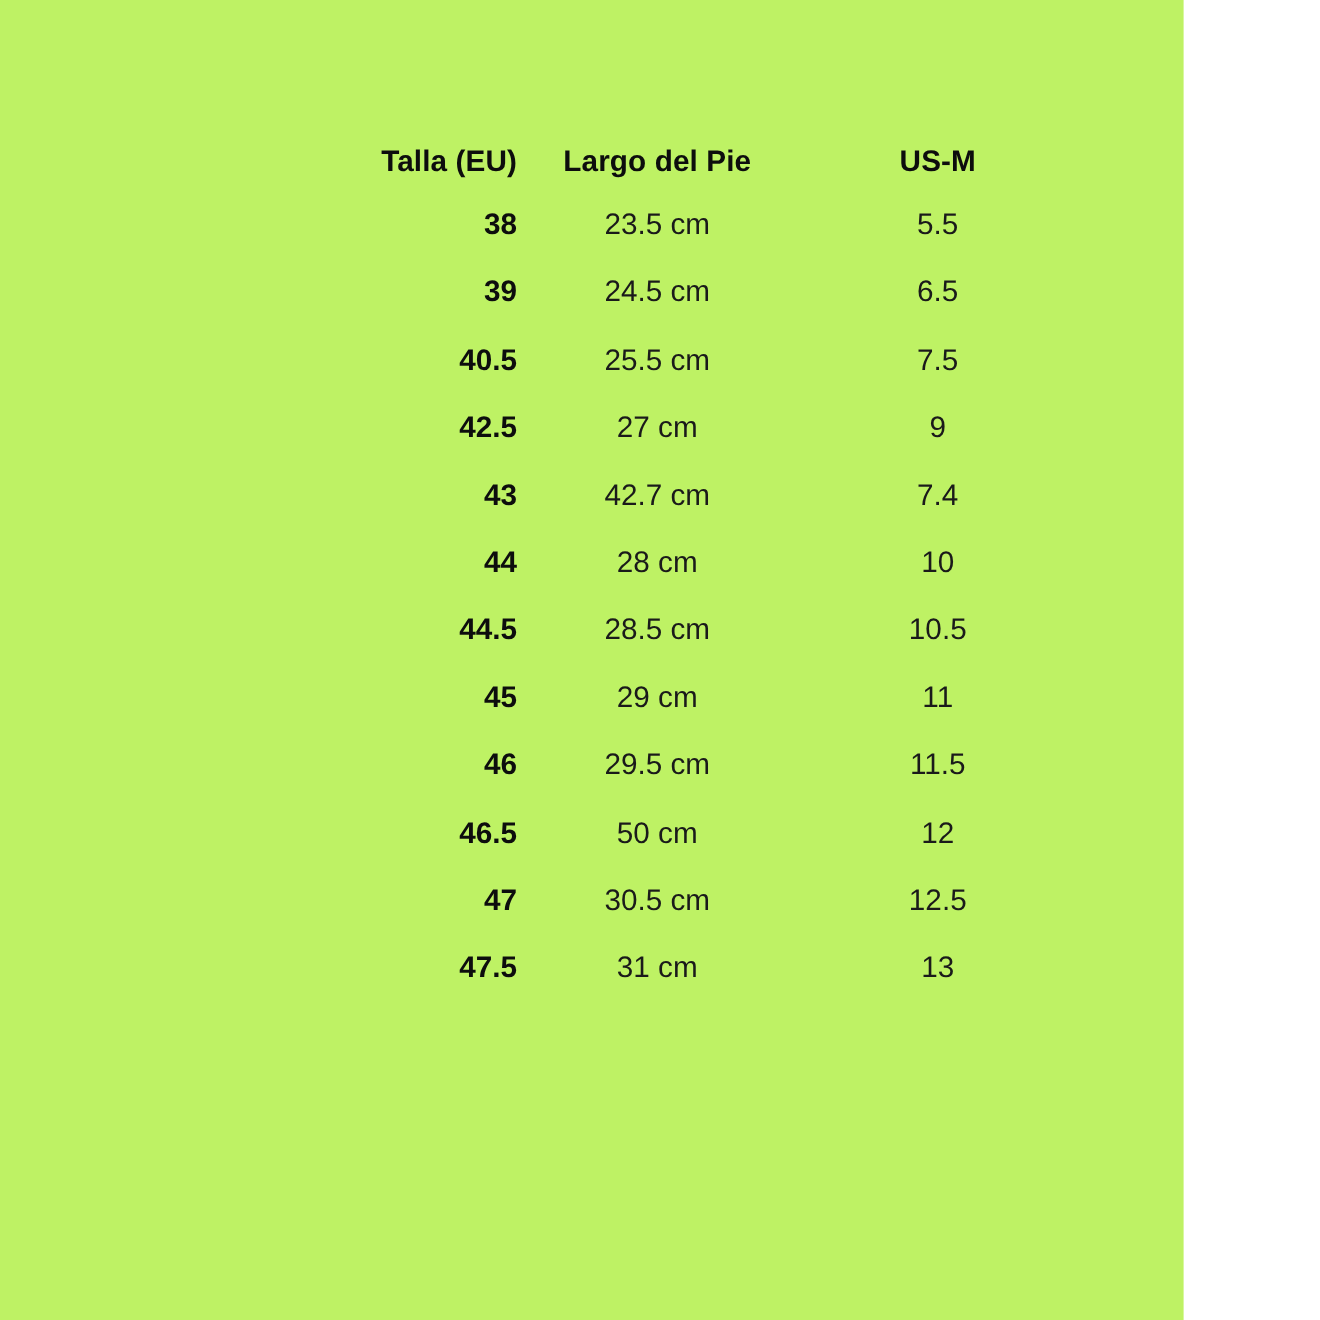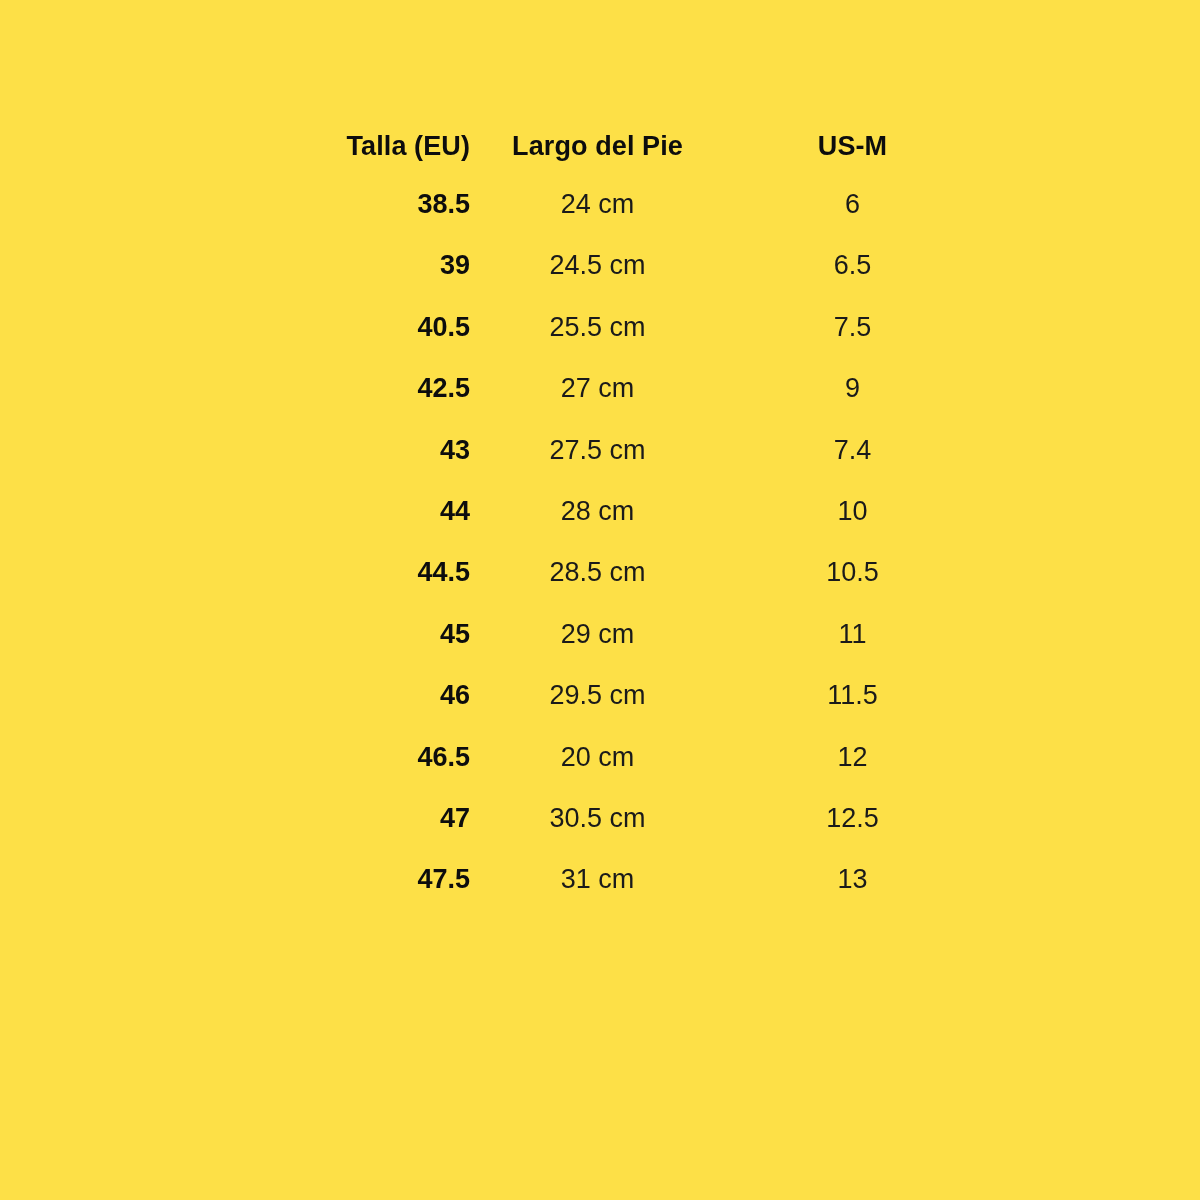--- a/index.html
+++ b/index.html
@@ -11,23 +11,23 @@
     width: 1200px;
     height: 1200px;
     background: #ffffff;
     font-family: "Liberation Sans", sans-serif;
     color: #111111;
     overflow: hidden;
   }
 
   .page {
     position: relative;
-    width: 1200px;
+    width: 1076px;
     height: 1200px;
-    background: #fde047;
+    background: #bef264;
   }
 
   .size-table {
     position: absolute;
     left: 0;
     top: 0;
     width: 1200px;
     border-collapse: collapse;
     table-layout: fixed;
   }
@@ -95,23 +95,23 @@
     <thead>
       <tr>
         <th class="th-eu">Talla (EU)</th>
         <th class="th-len">Largo del Pie</th>
         <th class="th-us">US-M</th>
         <th class="cell-pad"></th>
       </tr>
     </thead>
     <tbody id="table-body">
         <tr>
-          <td class="cell-eu">38.5</td>
-          <td class="cell-len">24 cm</td>
-          <td class="cell-us">6</td>
+          <td class="cell-eu">38</td>
+          <td class="cell-len">23.5 cm</td>
+          <td class="cell-us">5.5</td>
           <td class="cell-pad"></td>
         </tr>
         <tr>
           <td class="cell-eu">39</td>
           <td class="cell-len">24.5 cm</td>
           <td class="cell-us">6.5</td>
           <td class="cell-pad"></td>
         </tr>
         <tr>
           <td class="cell-eu">40.5</td>
@@ -120,21 +120,21 @@
           <td class="cell-pad"></td>
         </tr>
         <tr>
           <td class="cell-eu">42.5</td>
           <td class="cell-len">27 cm</td>
           <td class="cell-us">9</td>
           <td class="cell-pad"></td>
         </tr>
         <tr>
           <td class="cell-eu">43</td>
-          <td class="cell-len">27.5 cm</td>
+          <td class="cell-len">42.7 cm</td>
           <td class="cell-us">7.4</td>
           <td class="cell-pad"></td>
         </tr>
         <tr>
           <td class="cell-eu">44</td>
           <td class="cell-len">28 cm</td>
           <td class="cell-us">10</td>
           <td class="cell-pad"></td>
         </tr>
         <tr>
@@ -150,21 +150,21 @@
           <td class="cell-pad"></td>
         </tr>
         <tr>
           <td class="cell-eu">46</td>
           <td class="cell-len">29.5 cm</td>
           <td class="cell-us">11.5</td>
           <td class="cell-pad"></td>
         </tr>
         <tr>
           <td class="cell-eu">46.5</td>
-          <td class="cell-len">20 cm</td>
+          <td class="cell-len">50 cm</td>
           <td class="cell-us">12</td>
           <td class="cell-pad"></td>
         </tr>
         <tr>
           <td class="cell-eu">47</td>
           <td class="cell-len">30.5 cm</td>
           <td class="cell-us">12.5</td>
           <td class="cell-pad"></td>
         </tr>
         <tr>

